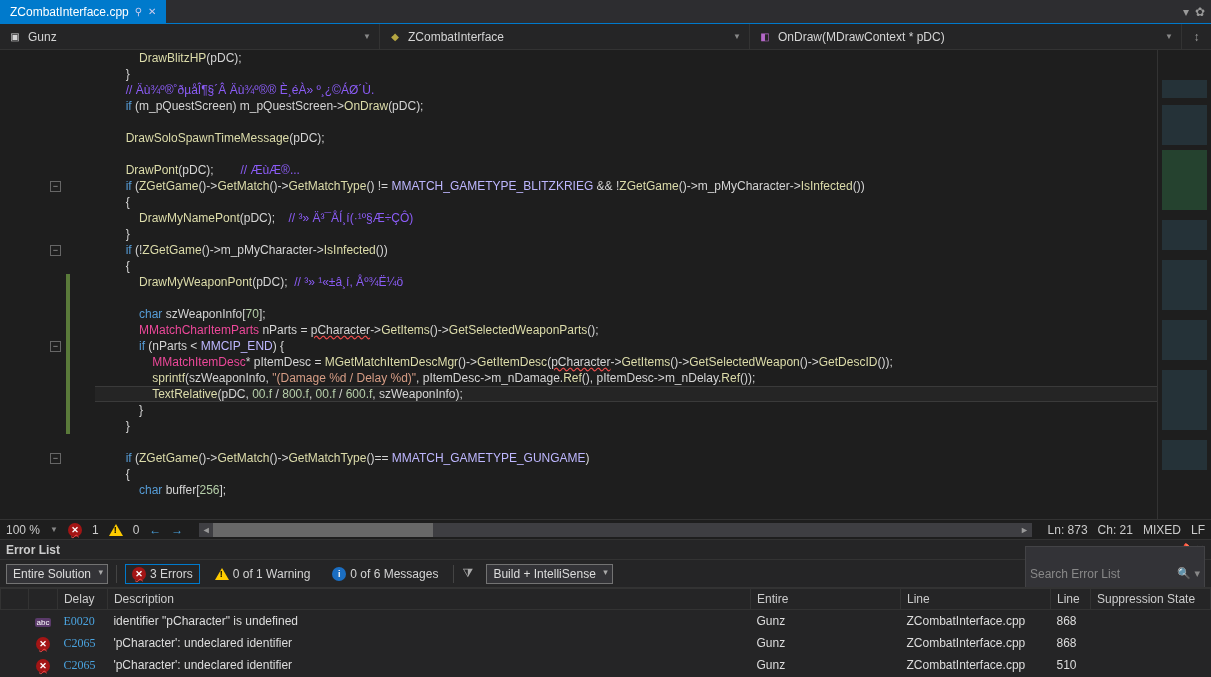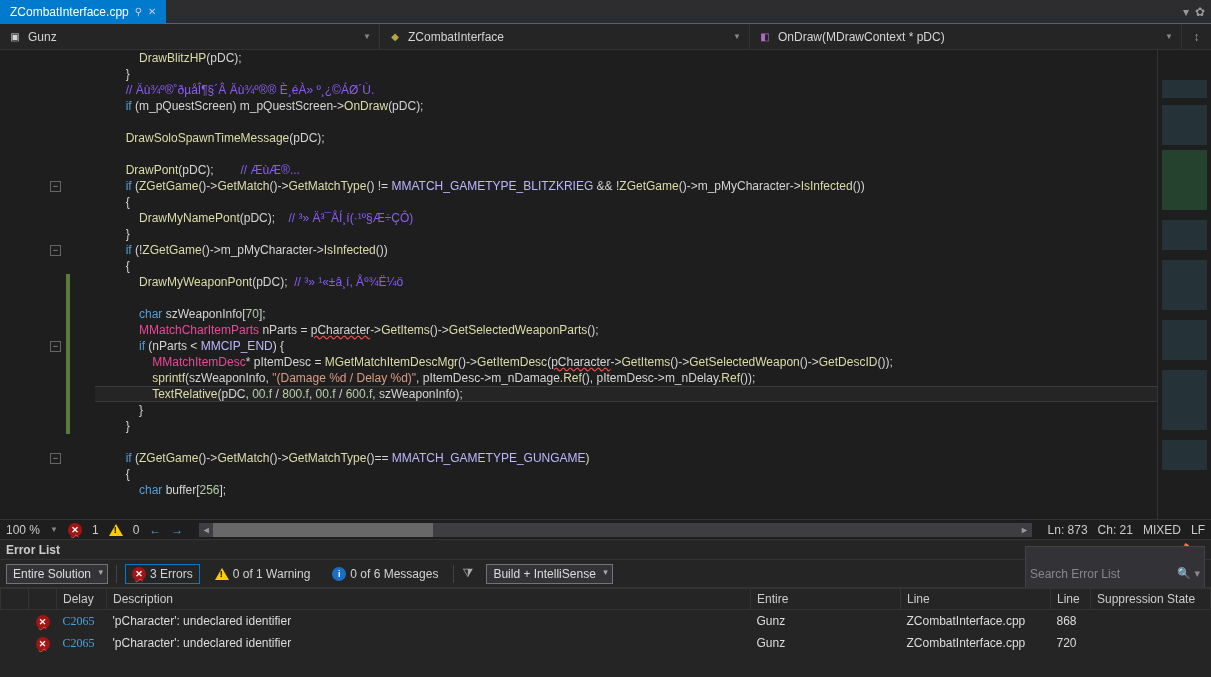--- a/index.html
+++ b/index.html
@@ -294,33 +294,43 @@
       <th>Description</th>
       <th style="width:150px">Entire</th>
       <th style="width:150px">Line</th>
       <th style="width:40px">Line</th>
       <th style="width:120px">Suppression State</th>
     </tr>
       </thead>
     <tbody id="errrows">
         <tr>
           <td class="rowico"></td>
+          <td class="rowico"><span class="abc">abc</span></td>
+          <td class="code">E0020</td>
+          <td>identifier "pCharacter" is undefined</td>
+          <td>Gunz</td>
+          <td>ZCombatInterface.cpp</td>
+          <td>868</td>
+          <td></td>
+        </tr>
+        <tr>
+          <td class="rowico"></td>
           <td class="rowico"><span class="circ err">✕</span></td>
           <td class="code">C2065</td>
           <td>'pCharacter': undeclared identifier</td>
           <td>Gunz</td>
           <td>ZCombatInterface.cpp</td>
           <td>868</td>
           <td></td>
         </tr>
         <tr>
           <td class="rowico"></td>
           <td class="rowico"><span class="circ err">✕</span></td>
           <td class="code">C2065</td>
           <td>'pCharacter': undeclared identifier</td>
           <td>Gunz</td>
           <td>ZCombatInterface.cpp</td>
-          <td>720</td>
+          <td>510</td>
           <td></td>
         </tr>
       </tbody>
   </table>
 </div>
 
 </body></html>

